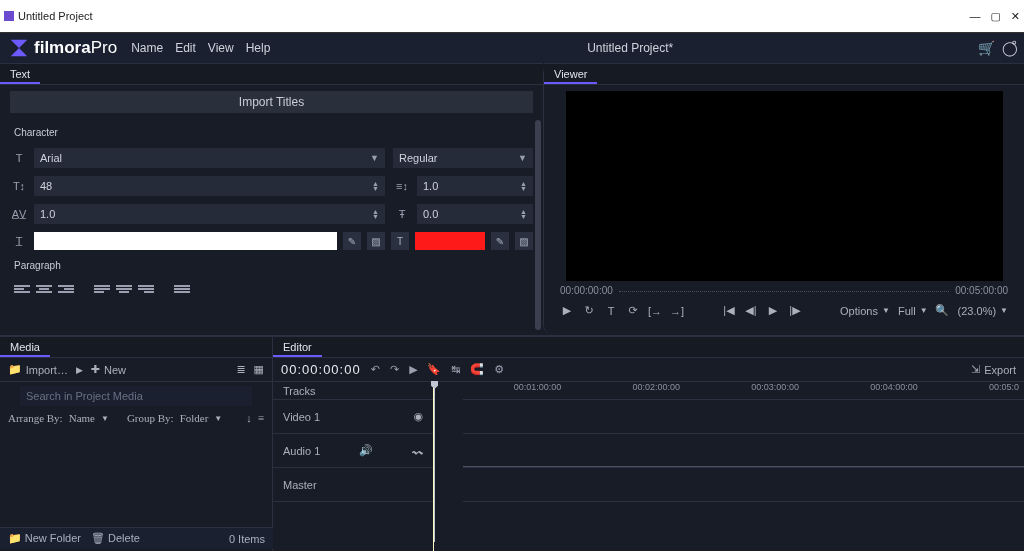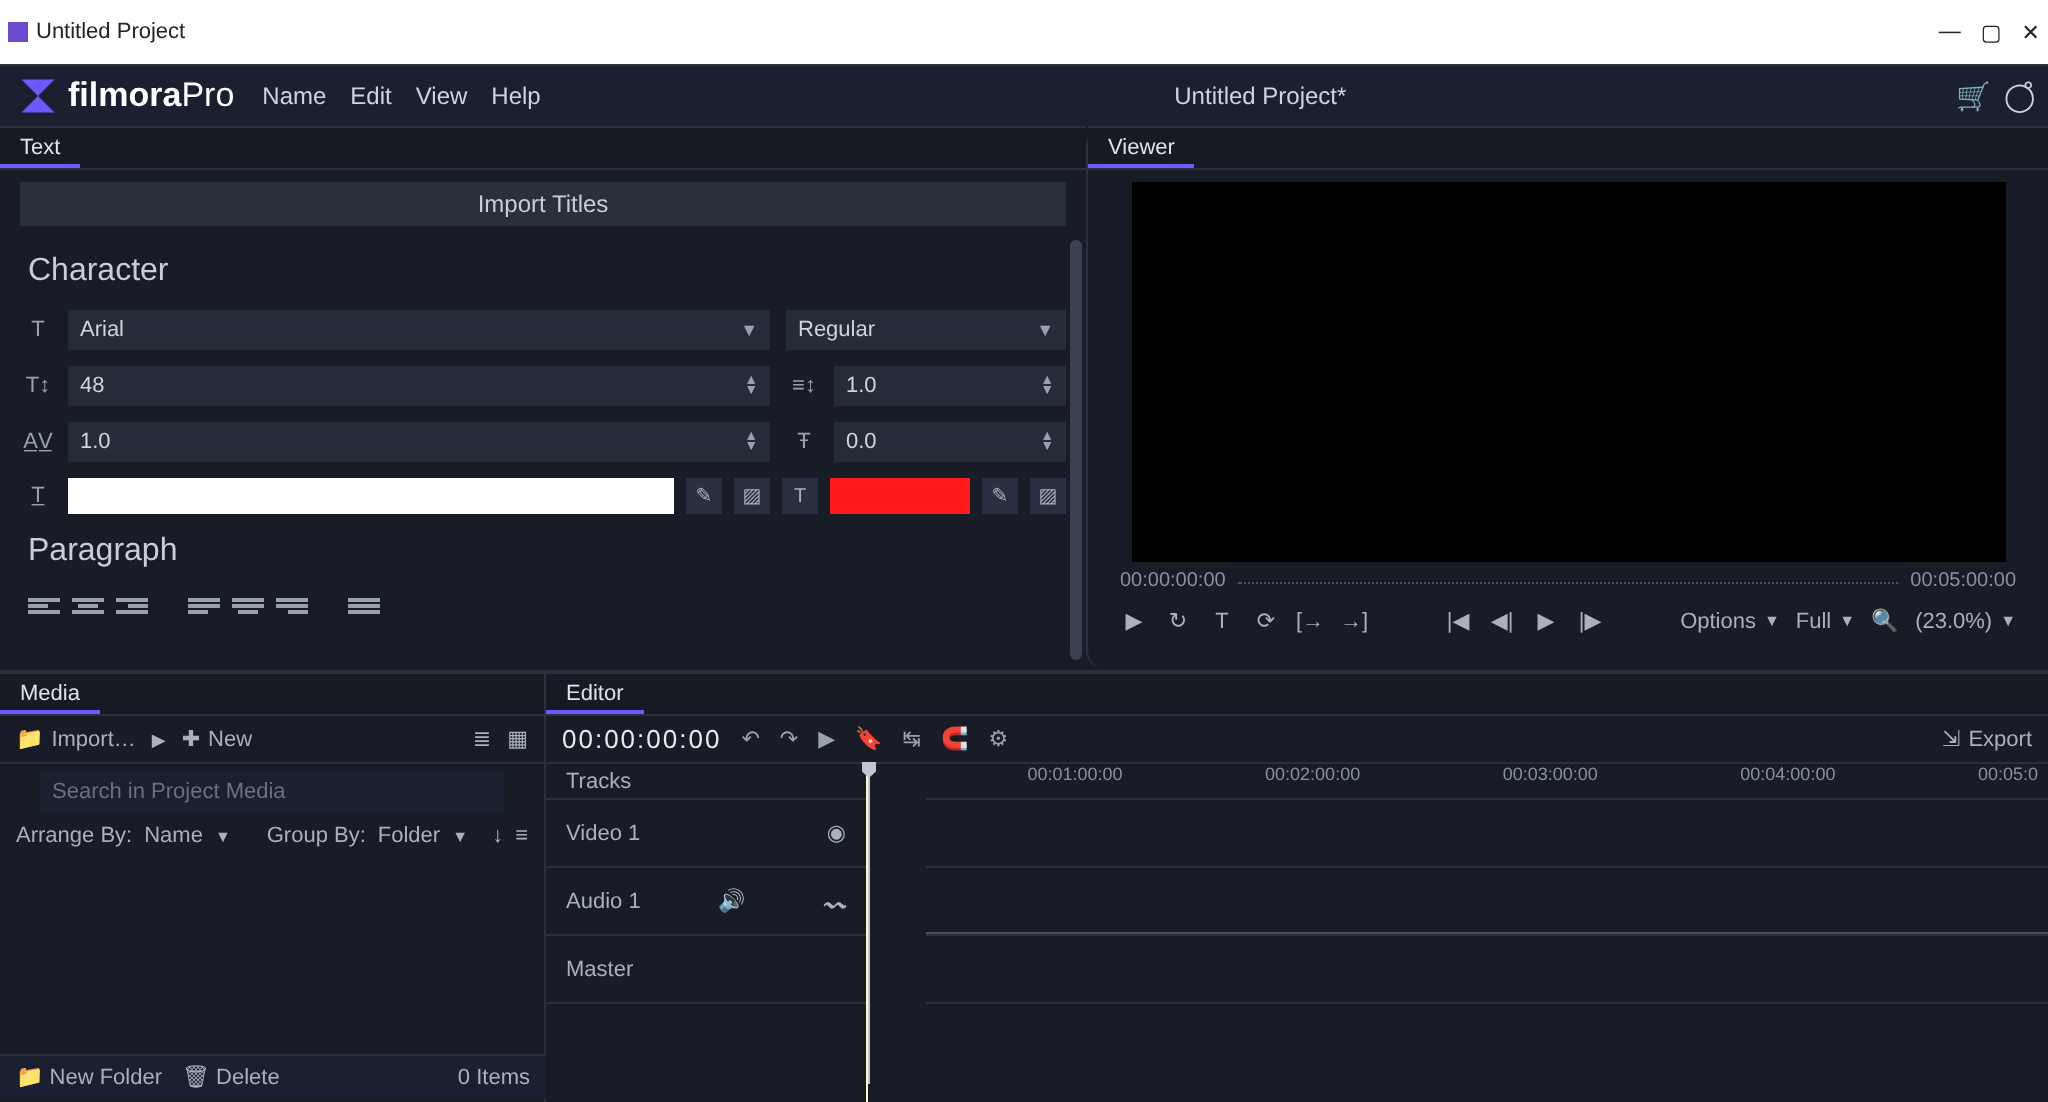--- a/index.html
+++ b/index.html
@@ -21,21 +21,21 @@
   .panel-tabs { display: flex; height: 22px; background: #151a23; border-top: 1px solid #2a3040; border-bottom: 1px solid #2a3040; }
   .panel-tabs .tab { padding: 4px 10px; font-size: 11px; color: #aab0bc; }
   .panel-tabs .tab.active { border-bottom: 2px solid #6b5bff; color: #dfe3ed; }
   
   .main { display: flex; }
   .main-left { width: 543px; }
   .main-right { flex: 1; border-left: 1px solid #2a3040; border-radius: 10px; }
   
   .text-panel { height: 250px; padding: 6px 10px 0 10px; position: relative; }
   .import-titles { background: #2a2f3c; text-align: center; padding: 4px 0; color: #c8cdd8; font-size: 12px; margin-bottom: 8px; }
-  .section-hdr { font-size: 16px; color: #c8cdd8; padding: 6px 4px; }
+  .section-hdr { font-size: 10px; color: #c8cdd8; padding: 6px 4px; }
   .row { display: flex; align-items: center; gap: 6px; margin: 4px 0; }
   .row-icon { width: 18px; text-align: center; font-size: 11px; color: #9aa0b0; }
   .sel { background: #252b39; height: 20px; flex: 1; display: flex; align-items: center; padding: 0 6px; font-size: 11px; color: #cfd3dd; position: relative; }
   .sel .caret { margin-left: auto; font-size: 9px; color: #9aa0b0; }
   .numbox { background: #252b39; height: 20px; flex: 1; display: flex; align-items: center; padding: 0 6px; font-size: 11px; color: #cfd3dd; position: relative; }
   .stepper { margin-left: auto; display: flex; flex-direction: column; line-height: 5px; font-size: 7px; color: #9aa0b0; }
   .splitcol { display: flex; gap: 8px; }
   .splitcol > * { flex: 1; }
   .color-row { display: flex; align-items: center; gap: 6px; margin: 4px 0; }
   .swatch { height: 18px; }
@@ -60,21 +60,21 @@
   .lower { display: flex; height: 233px; border-top: 1px solid #2a3040; }
   .media { width: 273px; border-right: 1px solid #2a3040; }
   .editor { flex: 1; }
   
   .media-tools { height: 24px; display: flex; align-items: center; padding: 0 8px; gap: 8px; border-bottom: 1px solid #2a3040; }
   .media-tools .btn { display: flex; align-items: center; gap: 4px; font-size: 11px; }
   .media-tools .right { margin-left: auto; display: flex; gap: 8px; }
   .search { padding: 4px 20px; }
   .search input { width: 100%; background: #1a2030; border: none; height: 20px; color: #aab0bc; padding: 0 6px; font-size: 11px; }
   .search input::placeholder { color: #6a7080; }
-  .arrange { display: flex; align-items: center; gap: 6px; padding: 2px 8px; font-size: 11px; }
+  .arrange { display: flex; align-items: center; gap: 6px; padding: 2px 8px; font-size: 11px; font-family: Liberation Serif, serif; }
   .arrange .caret { font-size: 8px; }
   .media-foot { position: absolute; bottom: 2px; width: 273px; display: flex; align-items: center; padding: 4px 8px; gap: 10px; border-top: 1px solid #2a3040; font-size: 11px; background:#1a2030;}
   .media-foot .items { margin-left: auto; }
   
   .ed-tools { height: 24px; display: flex; align-items: center; padding: 0 8px; gap: 10px; border-bottom: 1px solid #2a3040; }
   .ed-tools .tc { font-size: 13px; color: #e6e9f0; letter-spacing: 1px; }
   .ed-tools .eicon { font-size: 11px; color: #9aa0b0; }
   .ed-tools .export { margin-left: auto; display: flex; align-items: center; gap: 4px; font-size: 11px; }
   .timeline { display: flex; height: 180px; }
   .tl-labels { width: 160px; }

